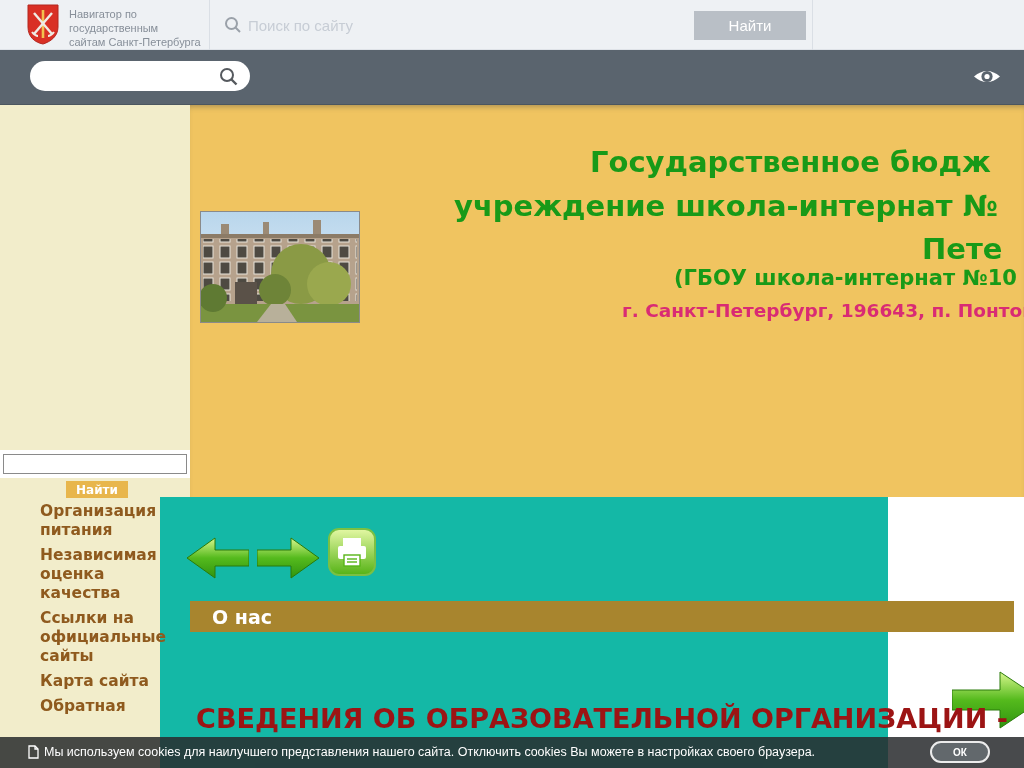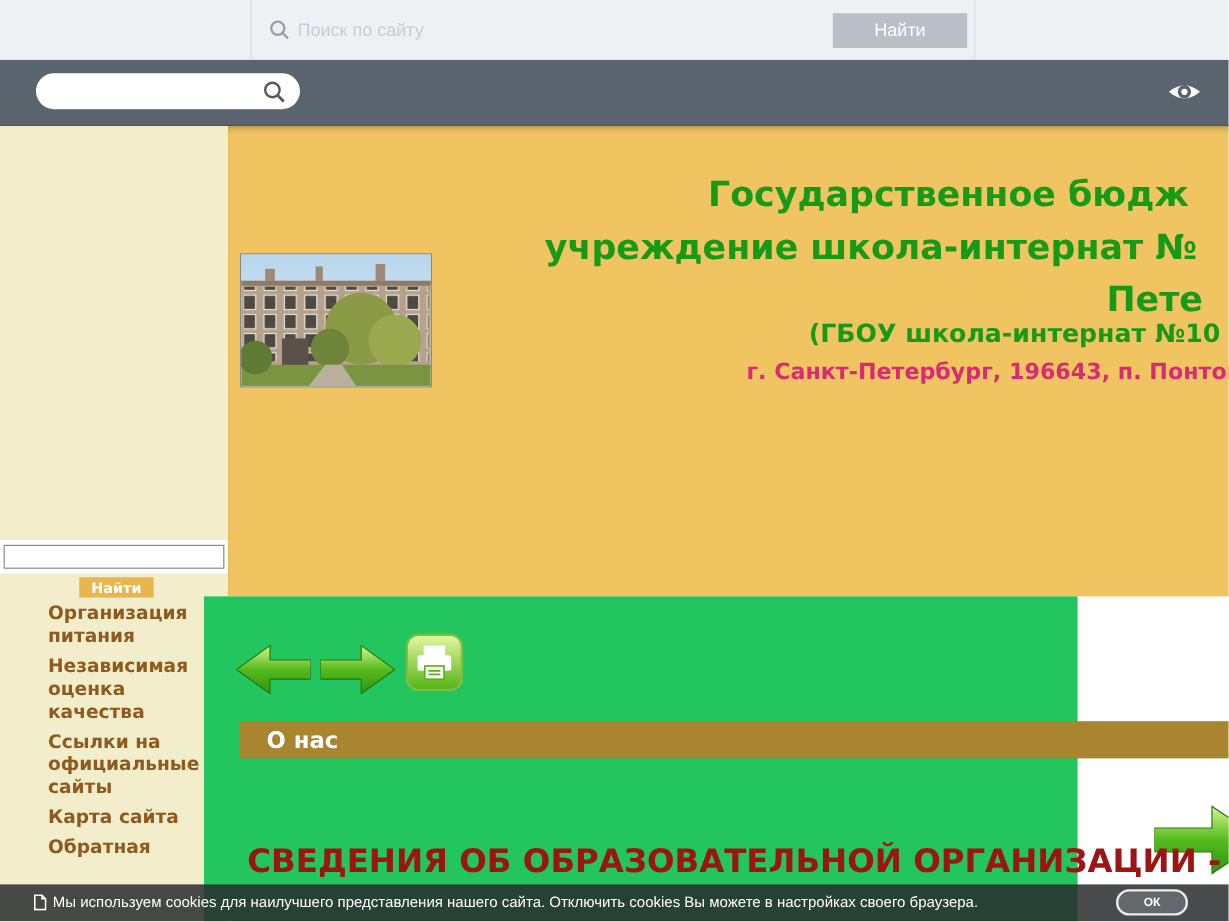--- a/index.html
+++ b/index.html
@@ -38,41 +38,57 @@
   .h-line { position:absolute; white-space:nowrap; color:#189a18; font-weight:bold; font-family:"DejaVu Sans",sans-serif; }
   .h1a { left:400px; top:40px;  font-size:29px; }
   .h1b { left:264px; top:84px;  font-size:29px; }
   .h1c { left:732px; top:127px; font-size:29px; }
   .h-sub  { left:484px; top:161px; font-size:21px; }
   .h-addr { left:432px; top:195px; font-size:18.5px; color:#d92b74; }
   .vote { position:absolute; left:675px; top:303px; width:123px; height:64px; background:#fffcd0; border:2px solid #cf3b20; box-shadow:inset 0 0 0 2px #f2dd4e; cursor:pointer; }
   .vote-text { position:absolute; left:46px; top:12px; color:#e11d1d; font-weight:bold; font-size:14px; line-height:17px; font-family:"DejaVu Sans",sans-serif; }
 
   
-  .content { position:absolute; left:170px; top:497px; width:728px; height:271px; background:#22c55e; }
+  .content { position:absolute; left:160px; top:497px; width:728px; height:271px; background:#14b8a6; }
   .nav-back  { position:absolute; left:27px;  top:39px; cursor:pointer; }
   .nav-fwd   { position:absolute; left:97px;  top:39px; cursor:pointer; }
   .nav-print { position:absolute; left:168px; top:31px; cursor:pointer; }
   .section-bar { position:absolute; left:30px; top:104px; width:824px; height:31px; background:#a8852e; }
   .section-bar span { position:absolute; left:22px; top:5px; color:#fff; font-weight:bold; font-size:19px; font-family:"DejaVu Sans",sans-serif; }
   .big-heading { position:absolute; left:30px; top:206px; width:824px; text-align:center; color:#9c1414; font-weight:bold; font-size:27px; white-space:nowrap; font-family:"DejaVu Sans",sans-serif; }
   .nav-next { position:absolute; left:792px; top:171px; cursor:pointer; }
 
   
   .cookiebar { position:absolute; left:0; top:737px; width:1024px; height:31px; background:rgba(40,42,45,.85); z-index:10; }
   .cookiebar .doc { position:absolute; left:28px; top:8px; }
   .cookiebar .msg { position:absolute; left:44px; top:8px; color:#fff; font-size:12.5px; }
   .ok-btn { position:absolute; left:930px; top:4px; width:60px; height:22px; border-radius:12px; border:2px solid #ececec; background:rgba(150,160,170,.35); color:#fff; font-weight:bold; font-size:10px; font-family:"Liberation Sans",sans-serif; cursor:pointer; }
 </style>
 </head>
 <body>
 
 <div class="page">
 
   <header class="topbar">
+    <div class="brand">
+      <span>
+        <svg width="34" height="41" viewBox="0 0 34 41">
+          <path d="M2,1 h30 v22 c0,9 -7,14.5 -15,17 C9,38.5 2,33 2,23 Z" fill="#d93025" stroke="#b3261e"></path>
+          <line x1="17" y1="6" x2="17" y2="34" stroke="#f2c14e" stroke-width="2.6"></line>
+          <line x1="8" y1="9" x2="26" y2="30" stroke="#efece4" stroke-width="2.4"></line>
+          <line x1="26" y1="9" x2="8" y2="30" stroke="#efece4" stroke-width="2.4"></line>
+          <path d="M6,28 q3,4 6,4 M28,28 q-3,4 -6,4" stroke="#efece4" stroke-width="2" fill="none"></path>
+        </svg>
+      </span>
+      <div class="brand-text">
+        <div>Навигатор по</div>
+        <div>государственным</div>
+        <div>сайтам Санкт-Петербурга</div>
+      </div>
+    </div>
     <div class="tb-divider" style="left:209px"></div>
     <span class="tb-search-icon">
       <svg width="18" height="18" viewBox="0 0 18 18">
           <circle cx="7.5" cy="7.5" r="5.5" fill="none" stroke="#9aa1a9" stroke-width="2"></circle>
           <line x1="11.5" y1="11.5" x2="16" y2="16" stroke="#9aa1a9" stroke-width="2"></line>
         </svg>
     </span>
     <input class="tb-search-input" type="text" placeholder="Поиск по сайту" style="">
     <button class="tb-find">Найти</button>
     <div class="tb-divider" style="left:812px"></div>

